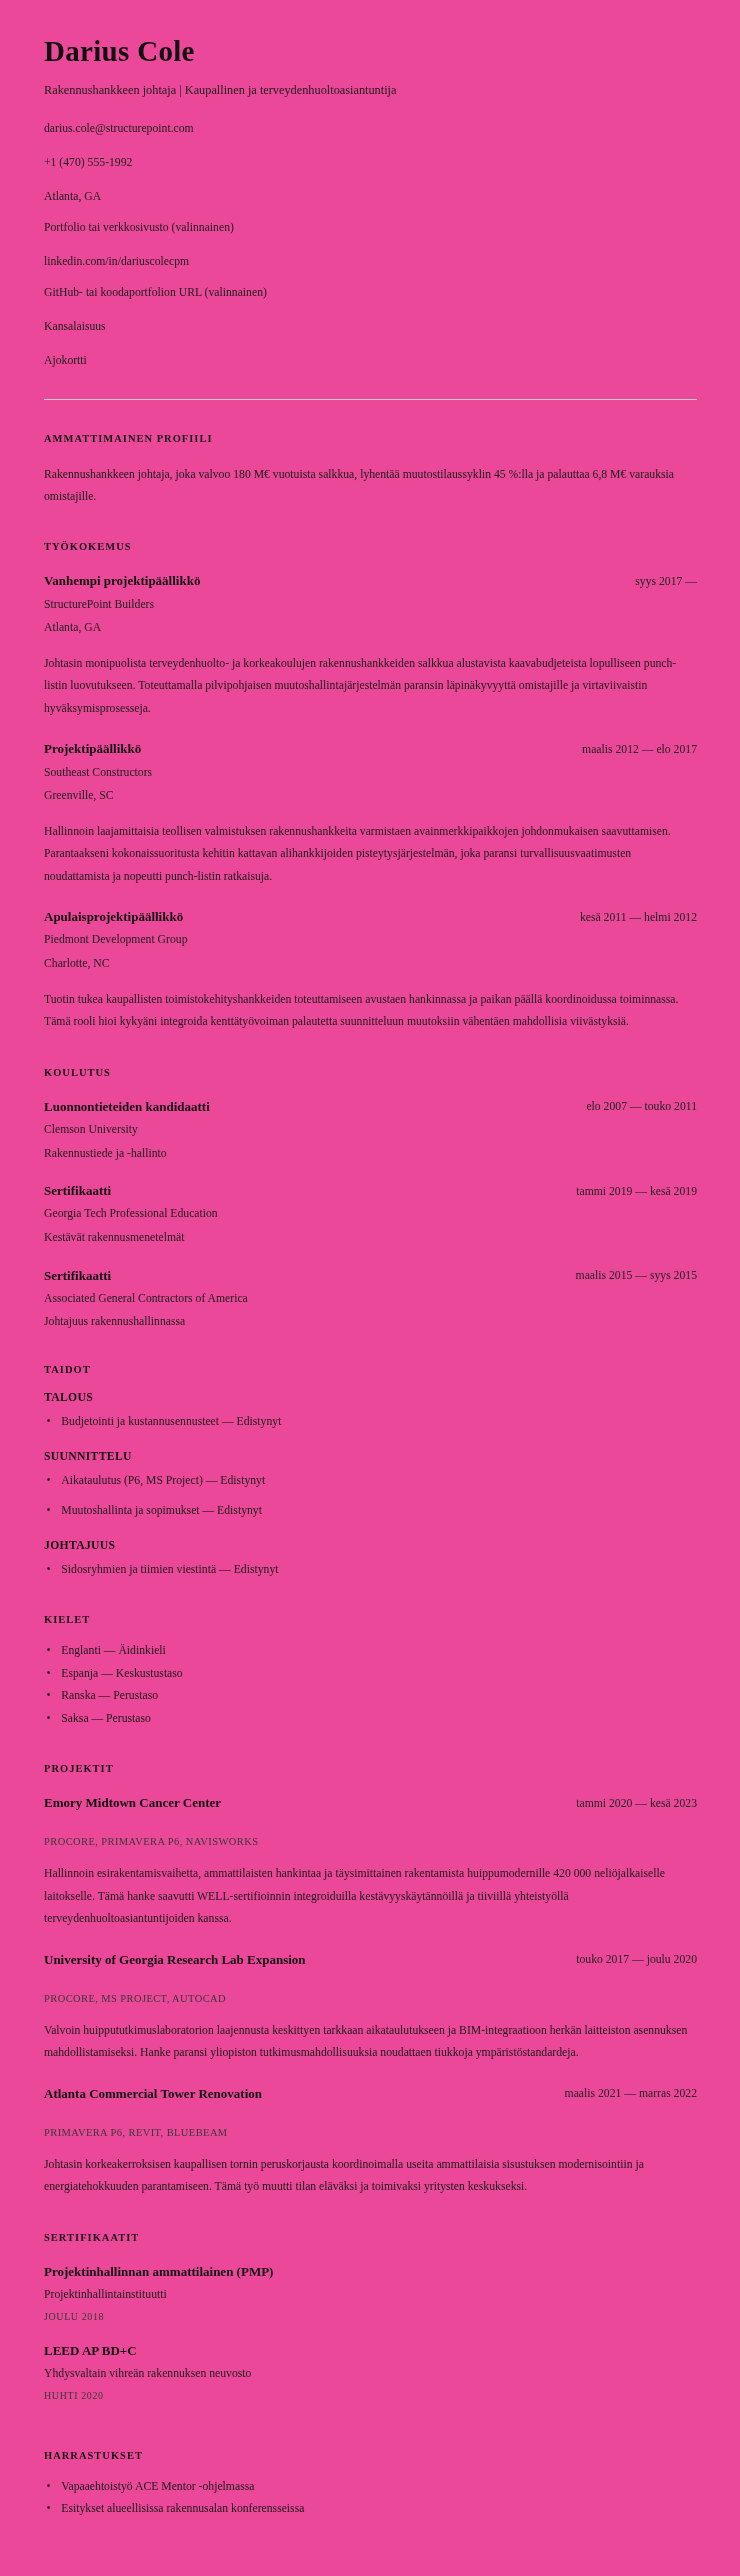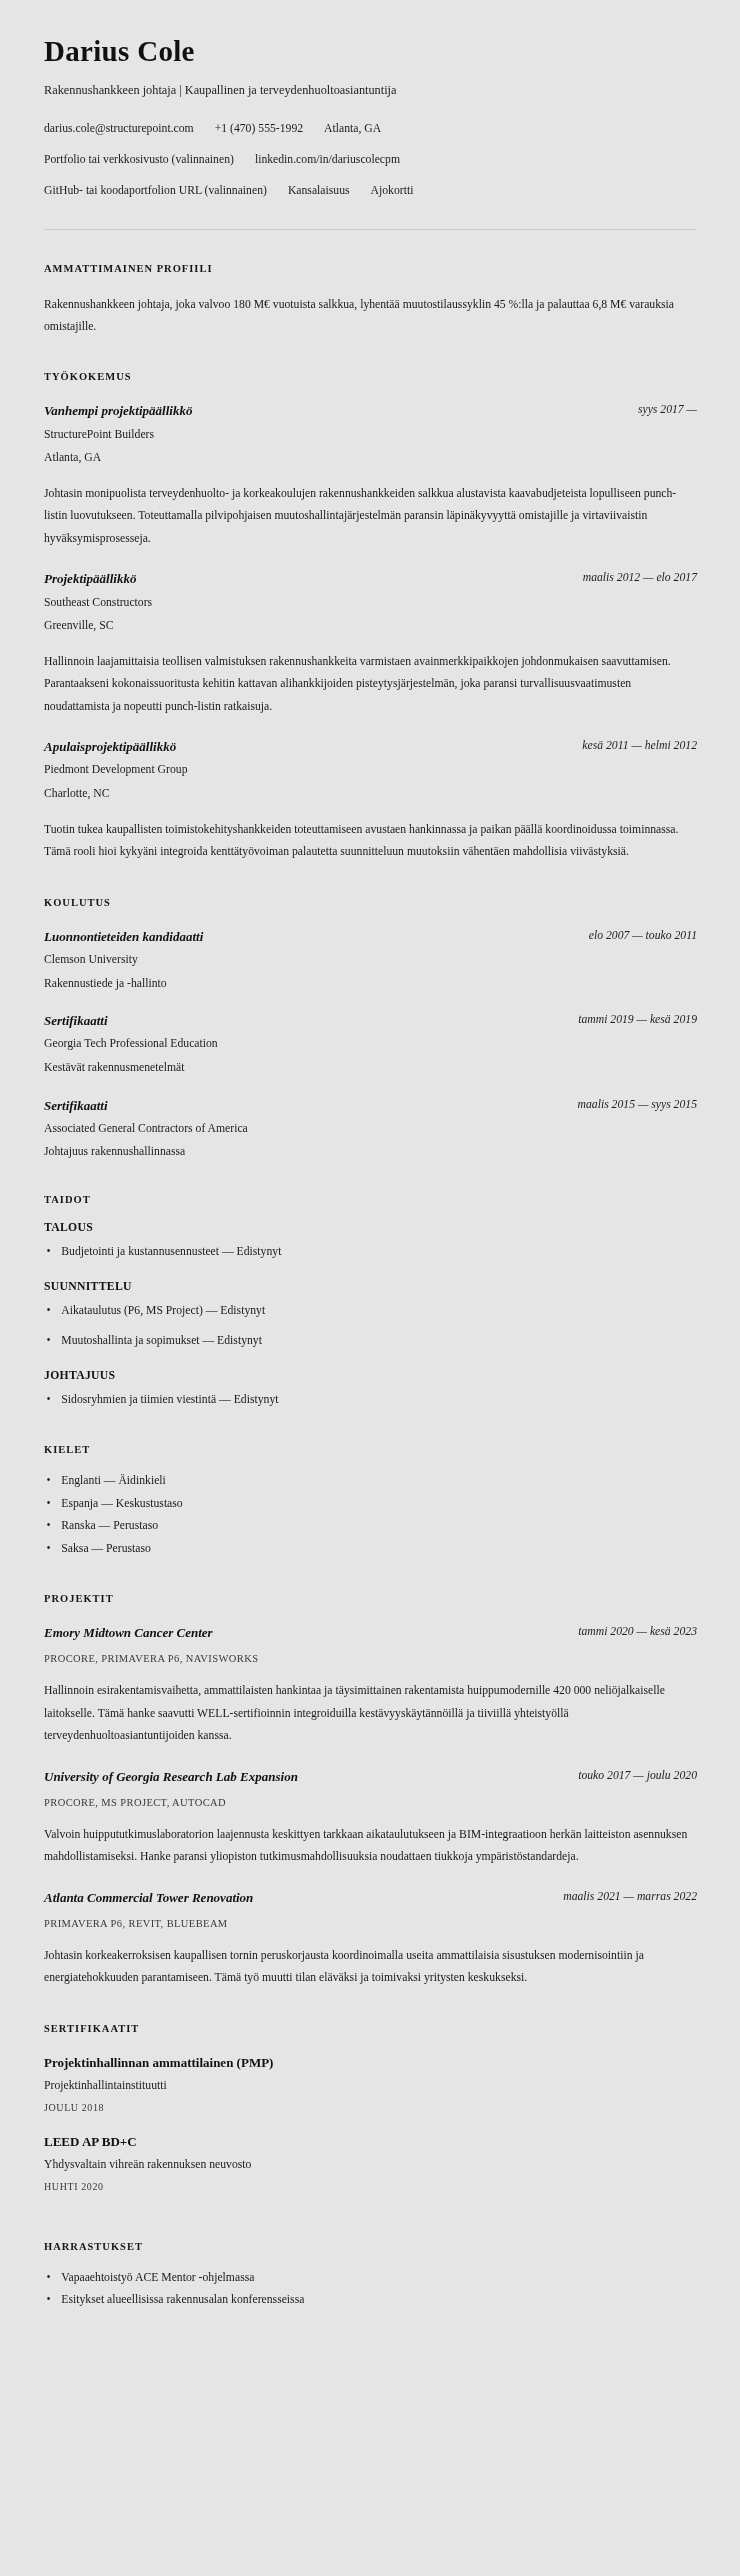--- a/index.html
+++ b/index.html
@@ -5,21 +5,21 @@
 <style>
   html, body { margin: 0; padding: 0; background: #ffffff; }
   body { width: 741px; }
   .page {
     box-sizing: border-box;
     width: 741px;
     min-height: 2576px;
     padding: 35px 44px 56px 44px;
     font-family: "Liberation Serif", "DejaVu Serif", serif;
     color: #1a1a1a;
-    background: #e5e5e5;
+    background: #ec4899;
   }
   
   .name {
     font-size: 29px;
     font-weight: 700;
     margin: 0;
     letter-spacing: 0.3px;
     color: #111111;
   }
   .subtitle {
@@ -27,20 +27,21 @@
     margin-top: 15px;
     color: #1c1c1c;
   }
   .contact-row {
     display: flex;
     flex-wrap: wrap;
     gap: 21px;
     font-size: 11.7px;
     margin-top: 18px;
     color: #1c1c1c;
+    flex-direction: column;
   }
   .contact-row.first { margin-top: 23.5px; }
   .rule {
     border: none;
     border-top: 0.6px solid #cccccc;
     margin: 32px 0 0 0;
   }
   
   .section-heading {
     font-size: 10.5px;
@@ -53,23 +54,22 @@
     font-size: 11.7px;
     line-height: 1.92;
     margin: 20px 0 0 0;
     color: #1a1a1a;
   }
   
   .entry { margin-top: 21px; }
   .entry-head {
     display: flex;
     justify-content: space-between;
-    align-items: flex-start;
+    align-items: center;
     gap: 12.3px;
-    font-style: italic;
   }
   .entry-title {
     font-size: 13px;
     font-weight: 700;
     margin: 0;
     color: #111111;
   }
   .entry-dates {
     font-size: 11.7px;
     white-space: nowrap;
@@ -83,21 +83,21 @@
   }
   .entry-desc {
     font-size: 11.7px;
     line-height: 1.92;
     margin-top: 16px;
     color: #1a1a1a;
   }
   .tools-line {
     font-size: 10.5px;
     letter-spacing: 0.4px;
-    margin-top: 12px;
+    margin-top: 25px;
     color: #3a3a3a;
   }
   .cert-date {
     font-size: 10px;
     letter-spacing: 0.6px;
     margin-top: 7.4px;
     color: #3a3a3a;
   }
   
   .skill-group-name {

